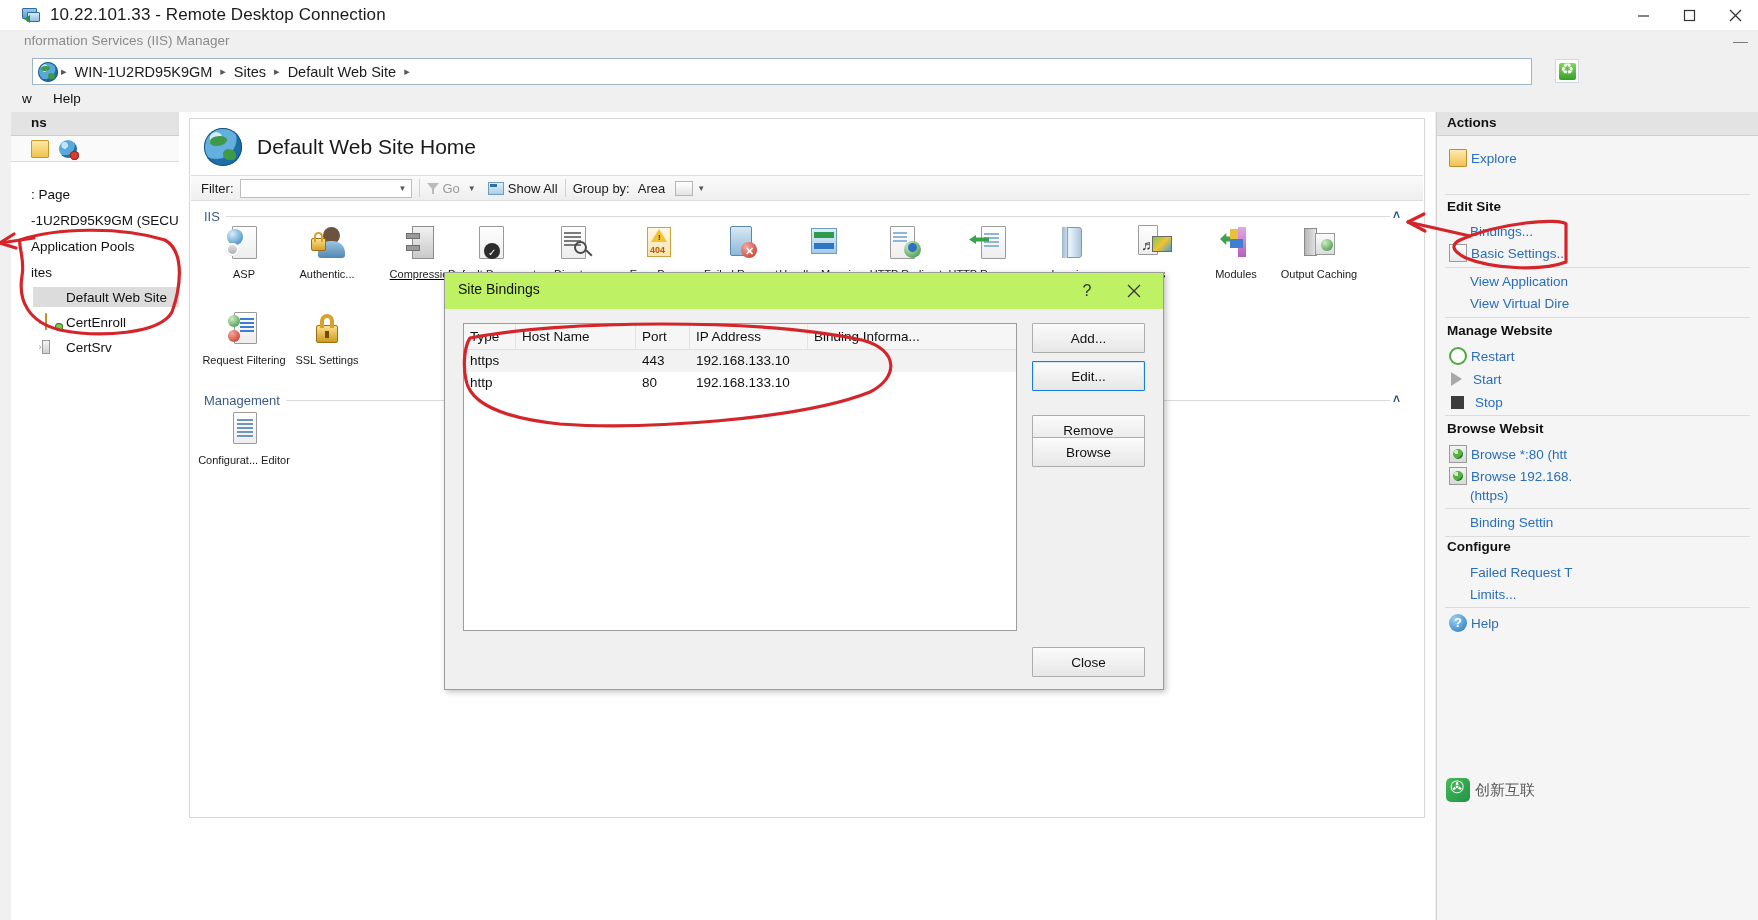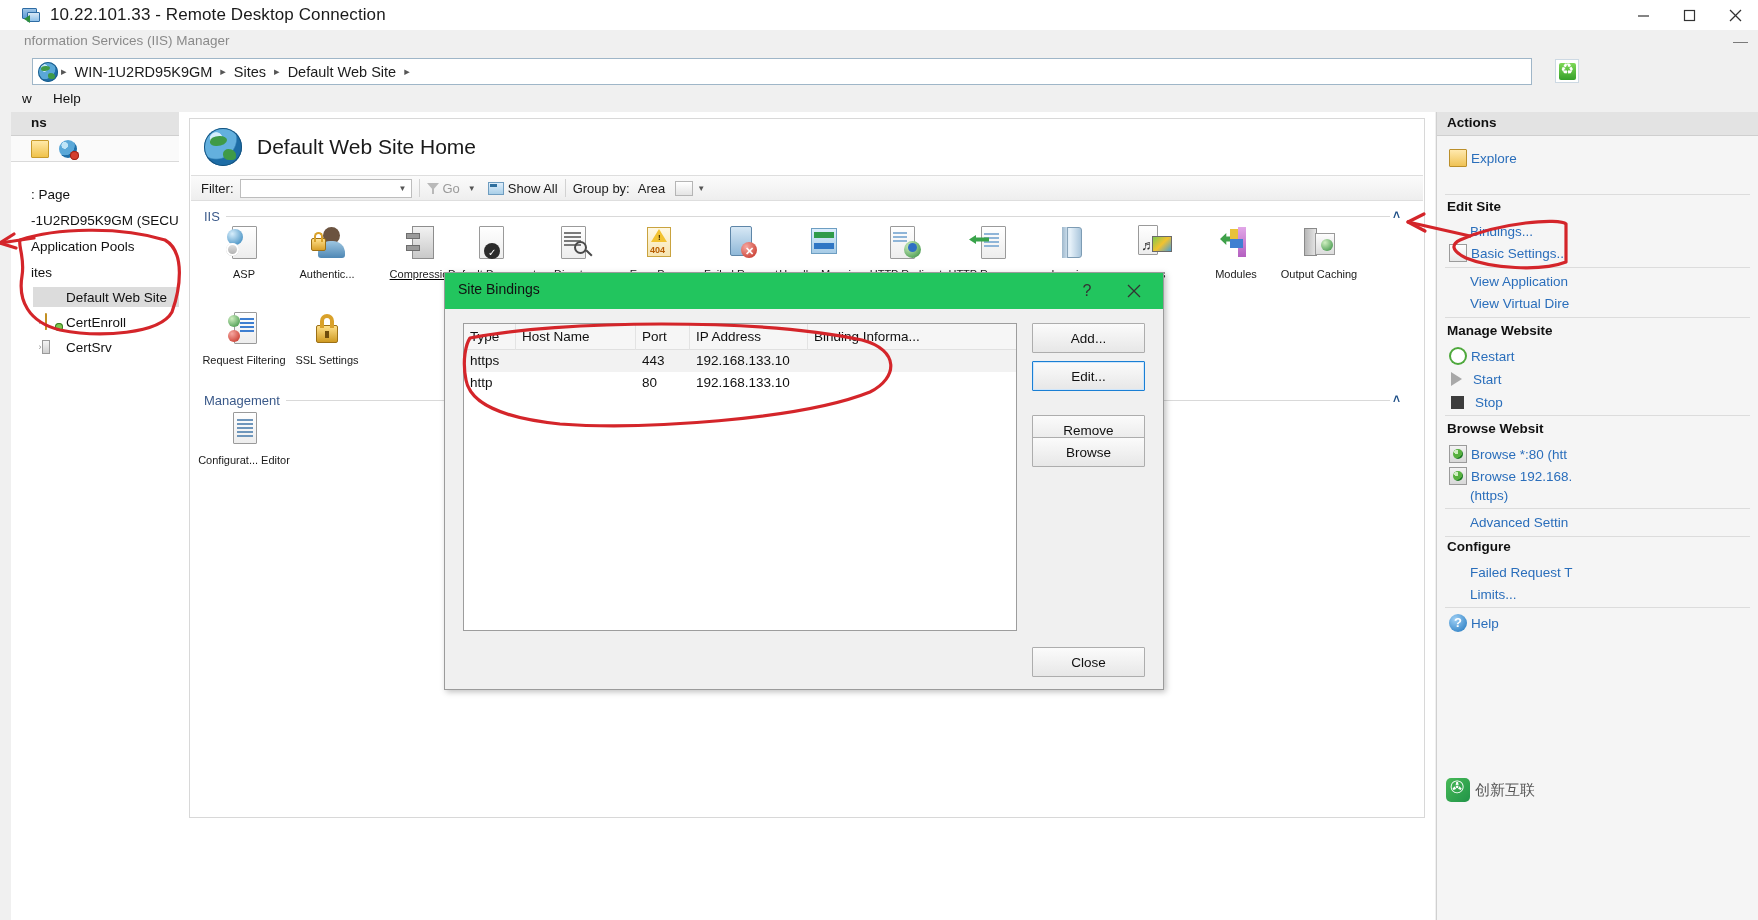--- a/index.html
+++ b/index.html
@@ -292,21 +292,21 @@
     color:#fff; font-size:13px; font-weight:bold; text-align:center; line-height:18px;
   }
 
   
   .dialog {
     position:absolute; left:444px; top:272px; width:720px; height:418px;
     background:#f0f0f0; border:1px solid #9b9b9b;
     box-shadow: 2px 2px 6px rgba(0,0,0,.25);
   }
   .dlg-title {
-    position:absolute; left:0; top:0; width:718px; height:36px; background:#22c55e;
+    position:absolute; left:0; top:0; width:718px; height:36px; background:#bef264;
   }
   .dlg-title .t { position:absolute; left:13px; top:8px; font-size:14px; color:#111; }
   .dlg-q { position:absolute; right:62px; top:5px; width:28px;height:26px; font-size:16px; color:#333; text-align:center; line-height:26px;}
   .dlg-x { position:absolute; right:14px; top:5px; width:30px;height:26px; display:flex;align-items:center;justify-content:center;}
   .dlg-list {
     position:absolute; left:18px; top:50px; width:554px; height:308px;
     background:#ffffff; border:1px solid #9d9d9d;
   }
   .dlg-listhead { position:absolute; left:0; top:0; width:552px; height:26px; background:#f6f6f6; border-bottom:1px solid #e0e0e0;}
   .hcell {
@@ -711,21 +711,21 @@
           <span class="ap-ico ico-browse">
               <em></em>
             </span>
           <span class="lbl">Browse 192.168.</span>
         </div>
         <div class="ap-item noic" style="top:372px;">
           <span class="lbl">(https)</span>
         </div>
         <div class="ap-rule" style="top:396px;"></div>
         <div class="ap-item noic" style="top:399px;">
-          <span class="lbl">Advanced Settin</span>
+          <span class="lbl">Binding Settin</span>
         </div>
         <div class="ap-rule" style="top:424px;"></div>
         <div class="ap-group" style="top:427px;">Configure</div>
         <div class="ap-item noic" style="top:449px;">
           <span class="lbl">Failed Request T</span>
         </div>
         <div class="ap-item noic" style="top:471px;">
           <span class="lbl">Limits...</span>
         </div>
         <div class="ap-rule" style="top:495px;"></div>

